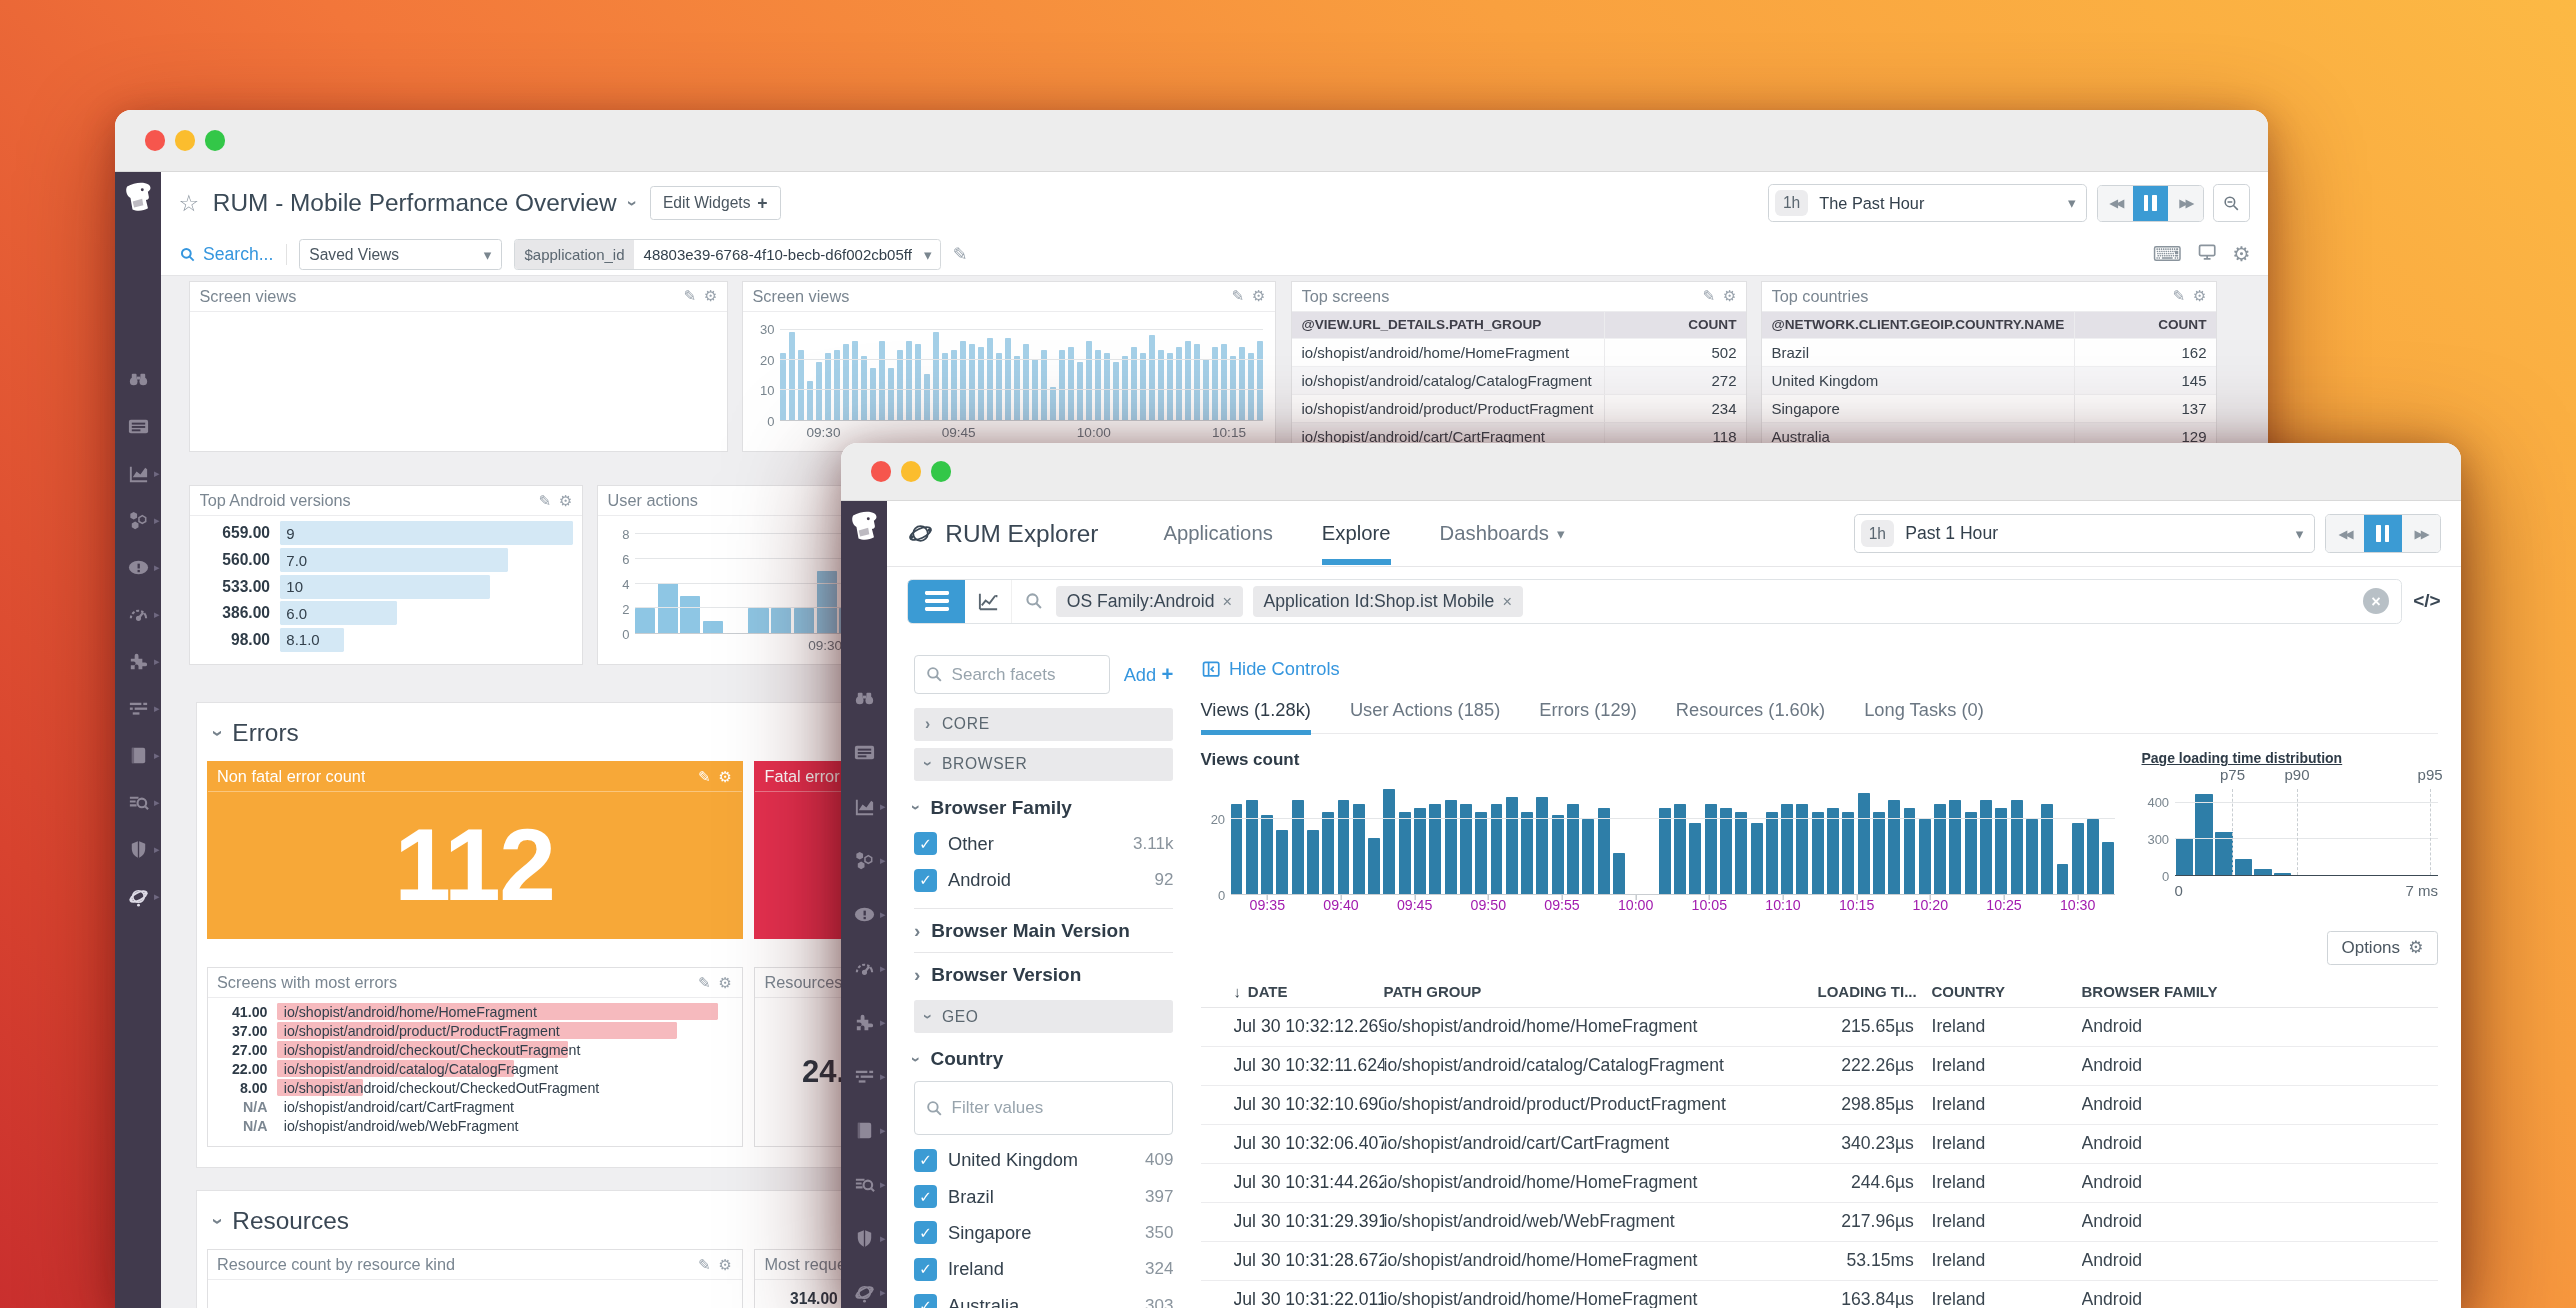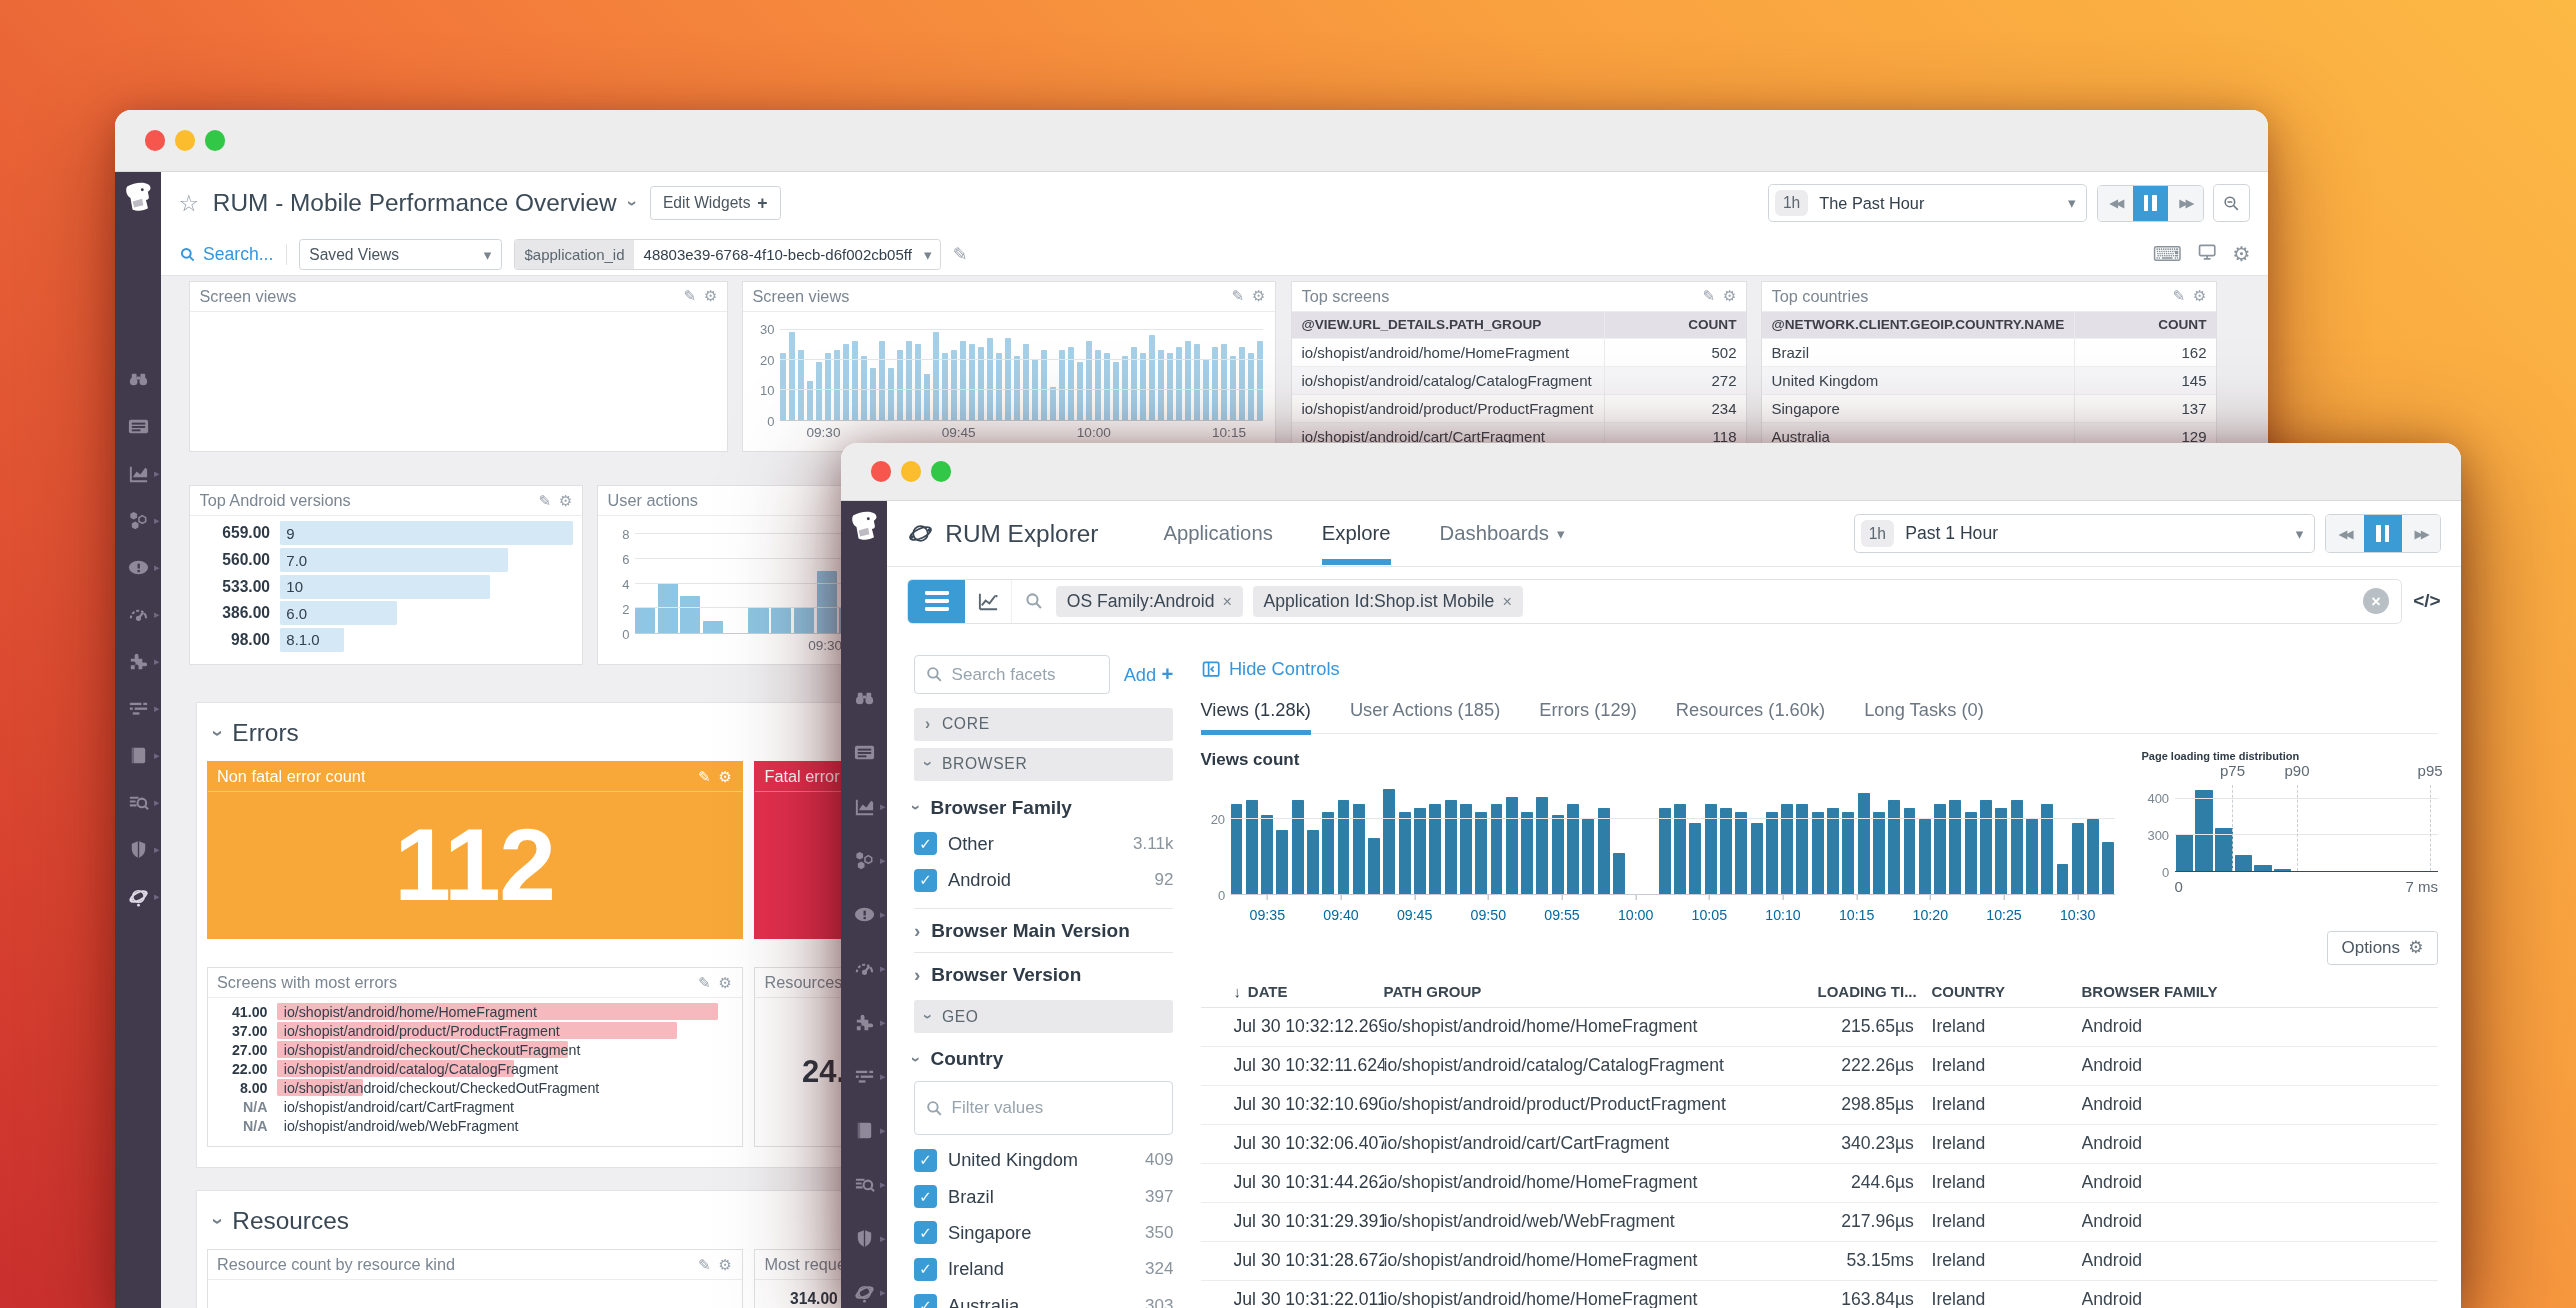--- a/index.html
+++ b/index.html
@@ -134,21 +134,21 @@
   .hidec { display:flex; align-items:center; gap:8.1px; color:#3596de; font-size:18.3px; }
   .ftabs { margin-top:19px; display:flex; gap:39px; border-bottom:1.4px solid #eaeaec; padding-bottom:12.2px; }
   .ftab { font-size:18.3px; color:#6b7783; position:relative; white-space:nowrap; }
   .ftab.active { color:#2f3c48; font-weight:500; }
   .ftab.active::after { content:""; position:absolute; left:0; right:0; bottom:-13.6px; height:4.7px; background:#3b9bd4; }
   .chartsrow { display:flex; margin-top:16.3px; }
   .vc { width:914px; flex:0 0 914px; }
   .ctitle { font-size:17px; font-weight:700; color:#2e3b47; }
   .vplotwrap { display:flex; margin-top:11px; height:114px; }
   .vx { position:relative; height:23px; margin-left:30px; }
-  .vx span { position:absolute; transform:translateX(-50%); font-size:14.2px; color:#0369a1; top:12px; }
+  .vx span { position:absolute; transform:translateX(-50%); font-size:14.2px; color:#a21caf; top:2px; }
   .vx i { position:absolute; width:0.7px; height:4.1px; background:#aab2b8; top:0; transform:translateX(-50%); }
   .dist { flex:1; margin-left:27px; }
   .plabels { position:relative; height:23px; margin-left:33px; }
   .plabels span { position:absolute; transform:translateX(-50%); font-size:15px; color:#5e6a74; }
   .dwrap { display:flex; height:87px; }
   .dycol { position:relative; width:33px; flex:0 0 33px; }
   .dycol span { position:absolute; right:5.4px; font-size:13px; color:#7a868f; transform:translateY(50%); }
   .dplot { position:relative; flex:1; border-bottom:1.4px solid #3c4a55; }
   .dbars { position:absolute; left:1.4px; bottom:0; top:0; display:flex; align-items:flex-end; gap:2px; }
   .dbars .bar { width:17.6px; flex:none; }
@@ -1147,21 +1147,21 @@
                     <i style="left: 70.8333%;"></i>
                     <span style="left: 79.1667%;">10:20</span>
                     <i style="left: 79.1667%;"></i>
                     <span style="left: 87.5%;">10:25</span>
                     <i style="left: 87.5%;"></i>
                     <span style="left: 95.8333%;">10:30</span>
                     <i style="left: 95.8333%;"></i>
                   </div>
               </div>
               <div class="dist">
-                <div class="ctitle" style="font-size:11px;">Page loading time distribution</div>
+                <div class="ctitle" style="font-size:14px;text-decoration:underline;">Page loading time distribution</div>
                 <div class="plabels">
                     <span style="left: 22%;">p75</span>
                     <span style="left: 46.5%;">p90</span>
                     <span style="left: 97%;">p95</span>
                   </div>
                 <div class="dwrap">
                   <div class="dycol">
                       <span style="bottom: 0%;">0</span>
                       <span style="bottom: 42.5532%;">300</span>
                       <span style="bottom: 85.1064%;">400</span>

